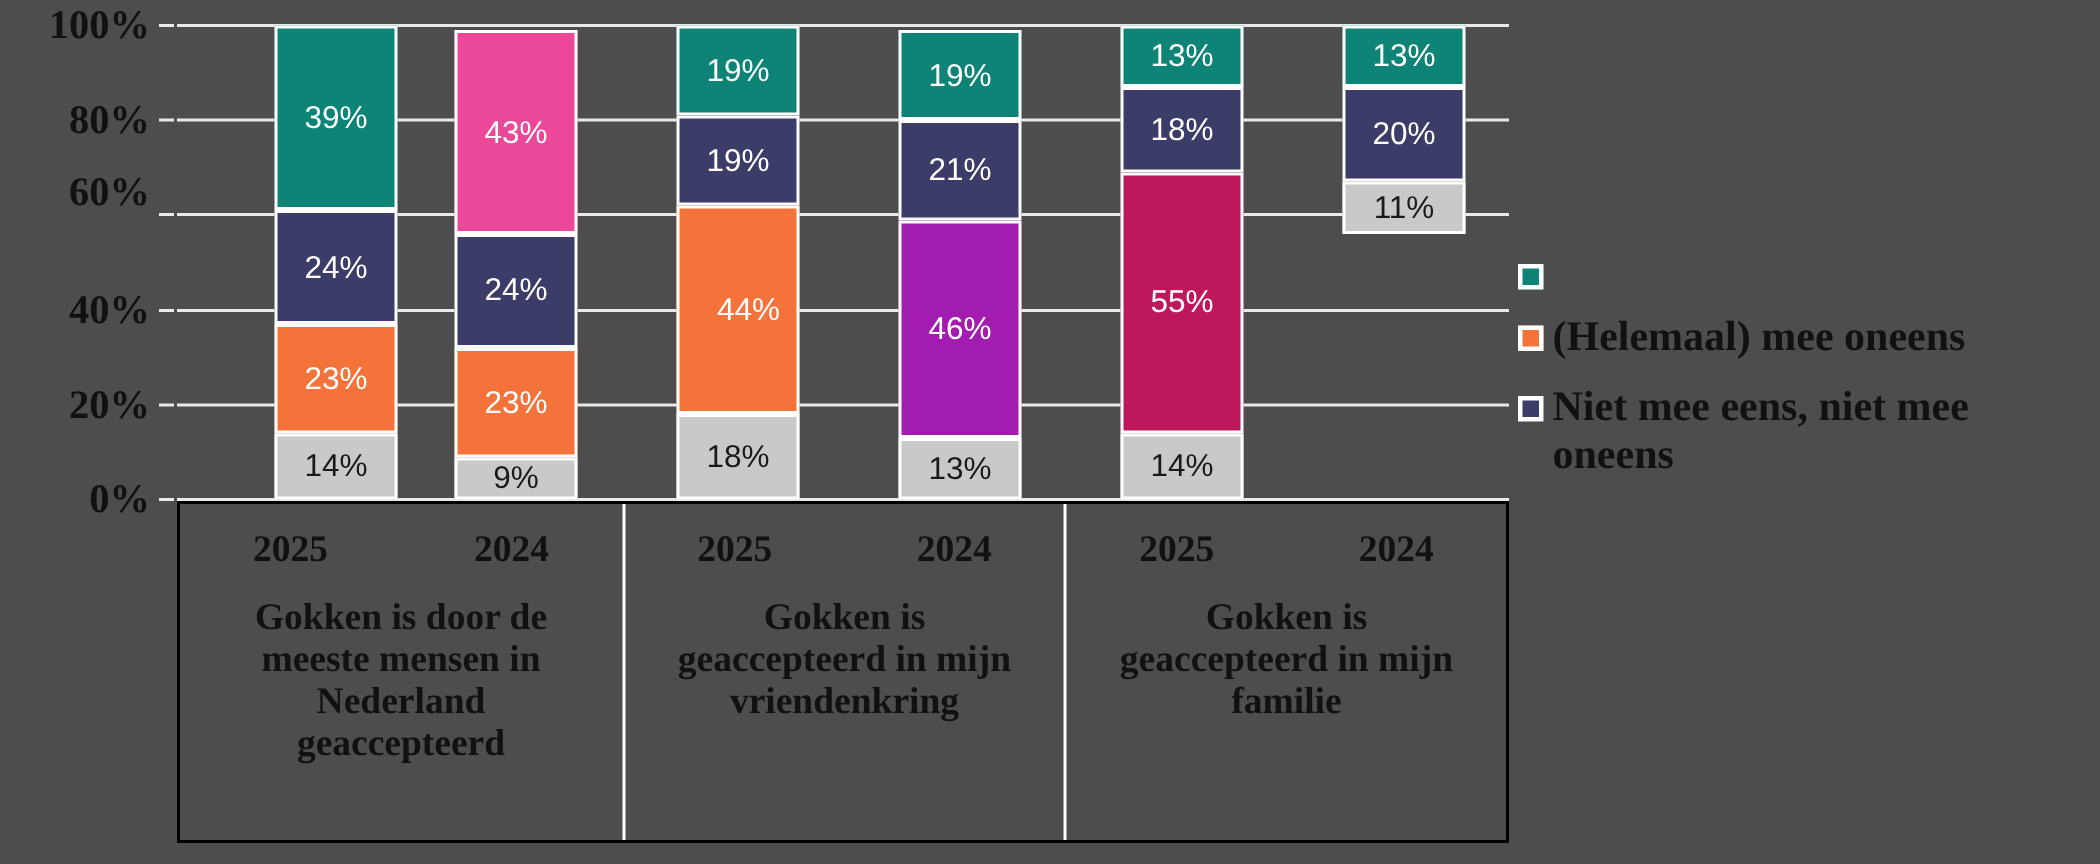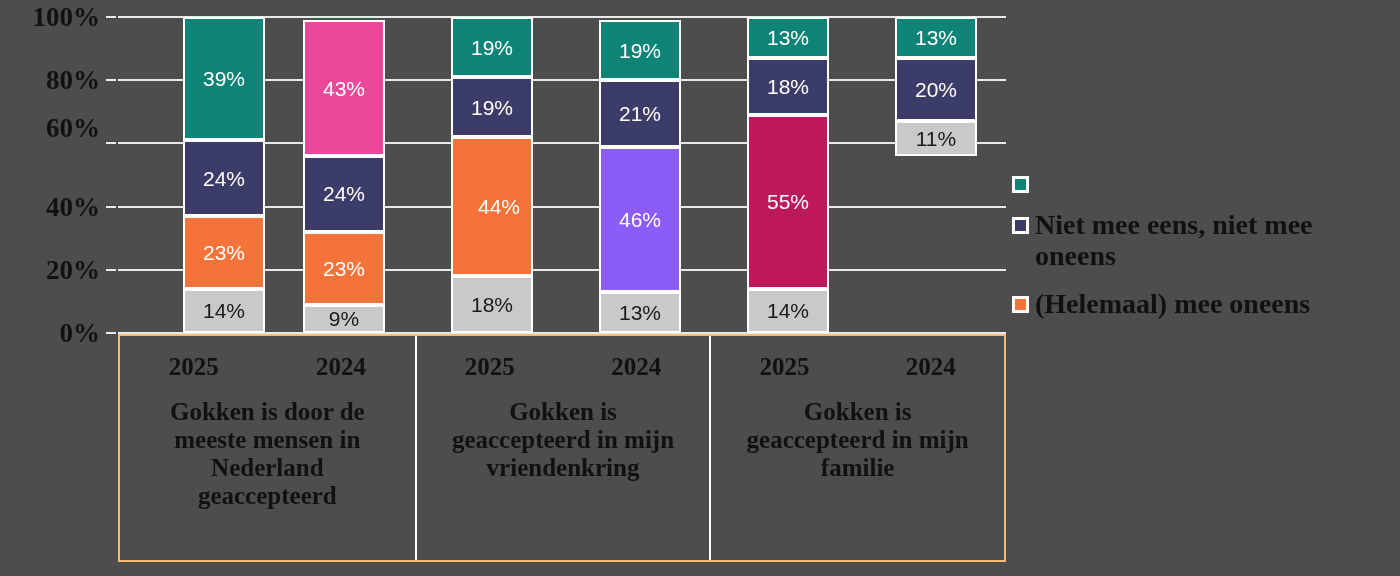--- a/index.html
+++ b/index.html
@@ -80,21 +80,21 @@
   }
   .seg.gray { color: #1a1a1a; }
 
   
   #catpanel {
     position: absolute;
     left: 118px;
     top: 334px;
     width: 888px;
     height: 228px;
-    border: 2px solid #fdba74;
+    border: 2px solid #000000;
     box-sizing: border-box;
     display: flex;
   }
   .catgroup {
     position: relative;
     box-sizing: border-box;
     display: flex;
     flex-direction: column;
   }
   .catgroup + .catgroup { border-left: 2px solid #ffffff; }
@@ -200,21 +200,21 @@
       <div class="bar" title="Gokken is geaccepteerd in mijn vriendenkring — 2025" style="left: 333px; width: 82px;">
         <div class="seg" style="height: 19%; background: rgb(14, 132, 118); color: rgb(255, 255, 255);">19%</div>
         <div class="seg" style="height: 19%; background: rgb(59, 60, 104); color: rgb(255, 255, 255);">19%</div>
         <div class="seg" style="height: 44%; background: rgb(243, 115, 58); color: rgb(255, 255, 255); padding-left: 14px;">44%</div>
         <div class="seg gray" style="height: 18%; background: rgb(201, 201, 201); color: rgb(26, 26, 26);">18%</div>
       </div>
       <div class="bar" title="Gokken is geaccepteerd in mijn vriendenkring — 2024" style="left: 481px; width: 82px;">
         <div style="height: 1%;"></div>
         <div class="seg" style="height: 19%; background: rgb(14, 132, 118); color: rgb(255, 255, 255);">19%</div>
         <div class="seg" style="height: 21%; background: rgb(59, 60, 104); color: rgb(255, 255, 255);">21%</div>
-        <div class="seg" style="height: 46%; background: #8b5cf6; color: rgb(255, 255, 255);">46%</div>
+        <div class="seg" style="height: 46%; background: #a21caf; color: rgb(255, 255, 255);">46%</div>
         <div class="seg gray" style="height: 13%; background: rgb(201, 201, 201); color: rgb(26, 26, 26);">13%</div>
       </div>
       <div class="bar" title="Gokken is geaccepteerd in mijn familie — 2025" style="left: 629px; width: 82px;">
         <div class="seg" style="height: 13%; background: rgb(14, 132, 118); color: rgb(255, 255, 255);">13%</div>
         <div class="seg" style="height: 18%; background: rgb(59, 60, 104); color: rgb(255, 255, 255);">18%</div>
         <div class="seg" style="height: 55%; background: #be185d; color: rgb(255, 255, 255);">55%</div>
         <div class="seg gray" style="height: 14%; background: rgb(201, 201, 201); color: rgb(26, 26, 26);">14%</div>
       </div>
       <div class="bar" title="Gokken is geaccepteerd in mijn familie — 2024" style="left: 777px; width: 82px;">
         <div class="seg" style="height: 13%; background: rgb(14, 132, 118); color: rgb(255, 255, 255);">13%</div>
@@ -258,22 +258,22 @@
           <div>familie</div>
         </div>
       </div>
     </div>
 
   <div id="legend">
       <div class="legrow">
         <span class="swatch" style="background: rgb(14, 132, 118);"></span>
       </div>
       <div class="legrow">
+        <span class="swatch" style="background: rgb(243, 115, 58);"></span>
+        <span class="legtext">(Helemaal) mee oneens</span>
+      </div>
+      <div class="legrow">
         <span class="swatch" style="background: rgb(59, 60, 104);"></span>
         <span class="legtext">Niet mee eens, niet mee oneens</span>
       </div>
-      <div class="legrow">
-        <span class="swatch" style="background: rgb(243, 115, 58);"></span>
-        <span class="legtext">(Helemaal) mee oneens</span>
-      </div>
     </div>
 
 </div>
 
 </body></html>

